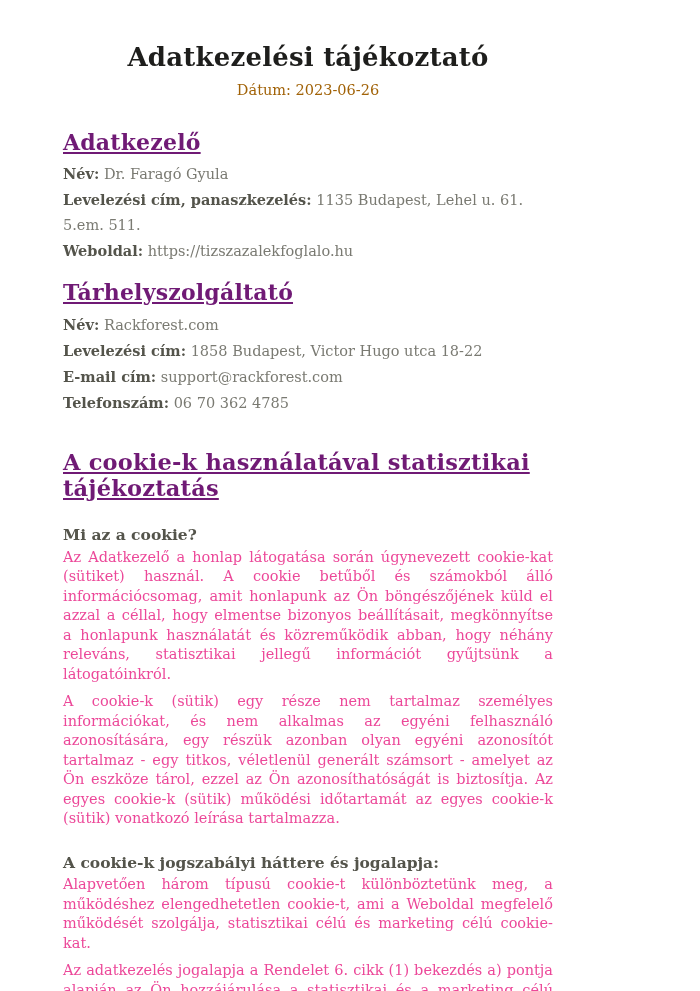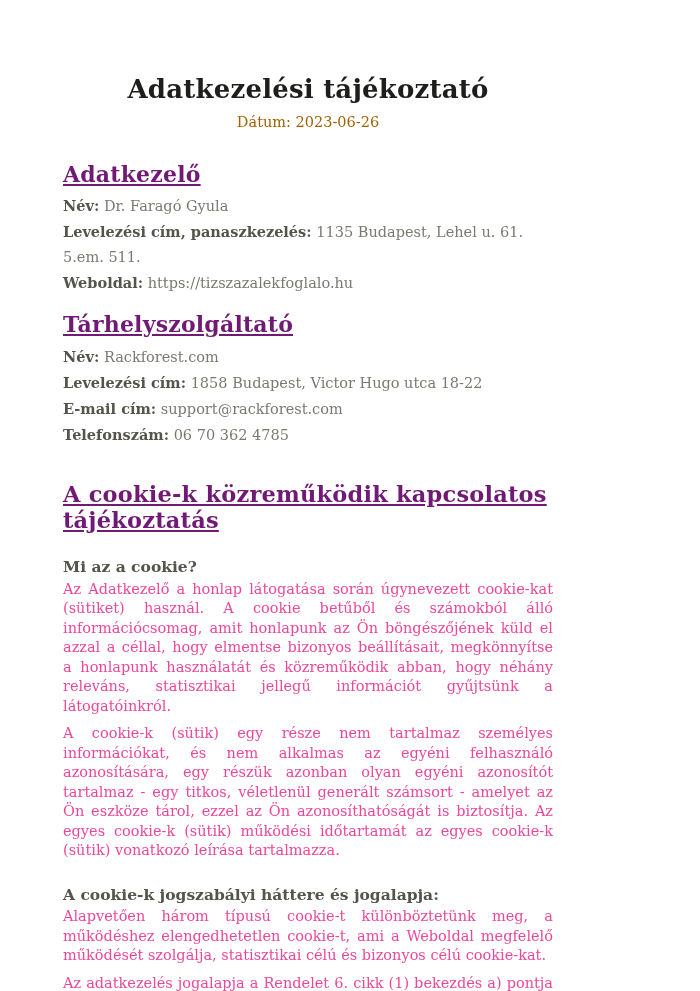--- a/index.html
+++ b/index.html
@@ -10,21 +10,21 @@
   body {
     width: 700px;
     height: 991px;
     overflow: hidden;
     font-family: "DejaVu Serif", "Liberation Serif", serif;
   }
   .page {
     box-sizing: border-box;
     width: 616px;
     height: 991px;
-    padding: 74px 63px 0 63px;
+    padding: 42px 63px 0 63px;
     background: #ffffff;
   }
   .doc-title {
     margin: 0;
     font-size: 26px;
     line-height: 1.2;
     font-weight: bold;
     text-align: center;
     color: #1e1e1c;
     letter-spacing: 0.2px;
@@ -91,23 +91,23 @@
   </div>
 
   <h2 class="section-heading heading-hosting">Tárhelyszolgáltató</h2>
   <div class="fields">
     <p class="field"><span class="label">Név:</span> <span class="value">Rackforest.com</span></p>
     <p class="field"><span class="label">Levelezési cím:</span> <span class="value">1858 Budapest, Victor Hugo utca 18-22</span></p>
     <p class="field"><span class="label">E-mail cím:</span> <span class="value">support@rackforest.com</span></p>
     <p class="field"><span class="label">Telefonszám:</span>&nbsp;<span class="value">06 70 362 4785</span></p>
   </div>
 
-  <h2 class="section-heading heading-cookies">A cookie-k közreműködik kapcsolatos tájékoztatás</h2>
+  <h2 class="section-heading heading-cookies">A cookie-k használatával statisztikai tájékoztatás</h2>
 
   <h3 class="subheading">Mi az a cookie?</h3>
   <p class="para para-first">Az Adatkezelő a honlap látogatása során úgynevezett cookie-kat (sütiket) használ. A cookie betűből és számokból álló információcsomag, amit honlapunk az Ön böngészőjének küld el azzal a céllal, hogy elmentse bizonyos beállításait, megkönnyítse a honlapunk használatát és közreműködik abban, hogy néhány releváns, statisztikai jellegű információt gyűjtsünk a látogatóinkról.</p>
   <p class="para">A cookie-k (sütik) egy része nem tartalmaz személyes információkat, és nem alkalmas az egyéni felhasználó azonosítására, egy részük azonban olyan egyéni azonosítót tartalmaz - egy titkos, véletlenül generált számsort - amelyet az Ön eszköze tárol, ezzel az Ön azonosíthatóságát is biztosítja. Az egyes cookie-k (sütik) működési időtartamát az egyes cookie-k (sütik) vonatkozó leírása tartalmazza.</p>
 
   <h3 class="subheading">A cookie-k jogszabályi háttere és jogalapja:</h3>
-  <p class="para para-first">Alapvetően három típusú cookie-t különböztetünk meg, a működéshez elengedhetetlen cookie-t, ami a Weboldal megfelelő működését szolgálja, statisztikai célú és bizonyos célú cookie-kat.</p>
+  <p class="para para-first">Alapvetően három típusú cookie-t különböztetünk meg, a működéshez elengedhetetlen cookie-t, ami a Weboldal megfelelő működését szolgálja, statisztikai célú és marketing célú cookie-kat.</p>
   <p class="para">Az adatkezelés jogalapja a Rendelet 6. cikk (1) bekezdés a) pontja alapján az Ön hozzájárulása a statisztikai és a marketing célú cookie-k esetében, valamint a Rendelet 6. cikk (1) bekezdés f) pontja szerint a Weboldal működésének biztosításához szükséges jogos érdek, a működéshez szükséges cookie-k esetében.</p>
 
 </div>
 
 </body></html>

